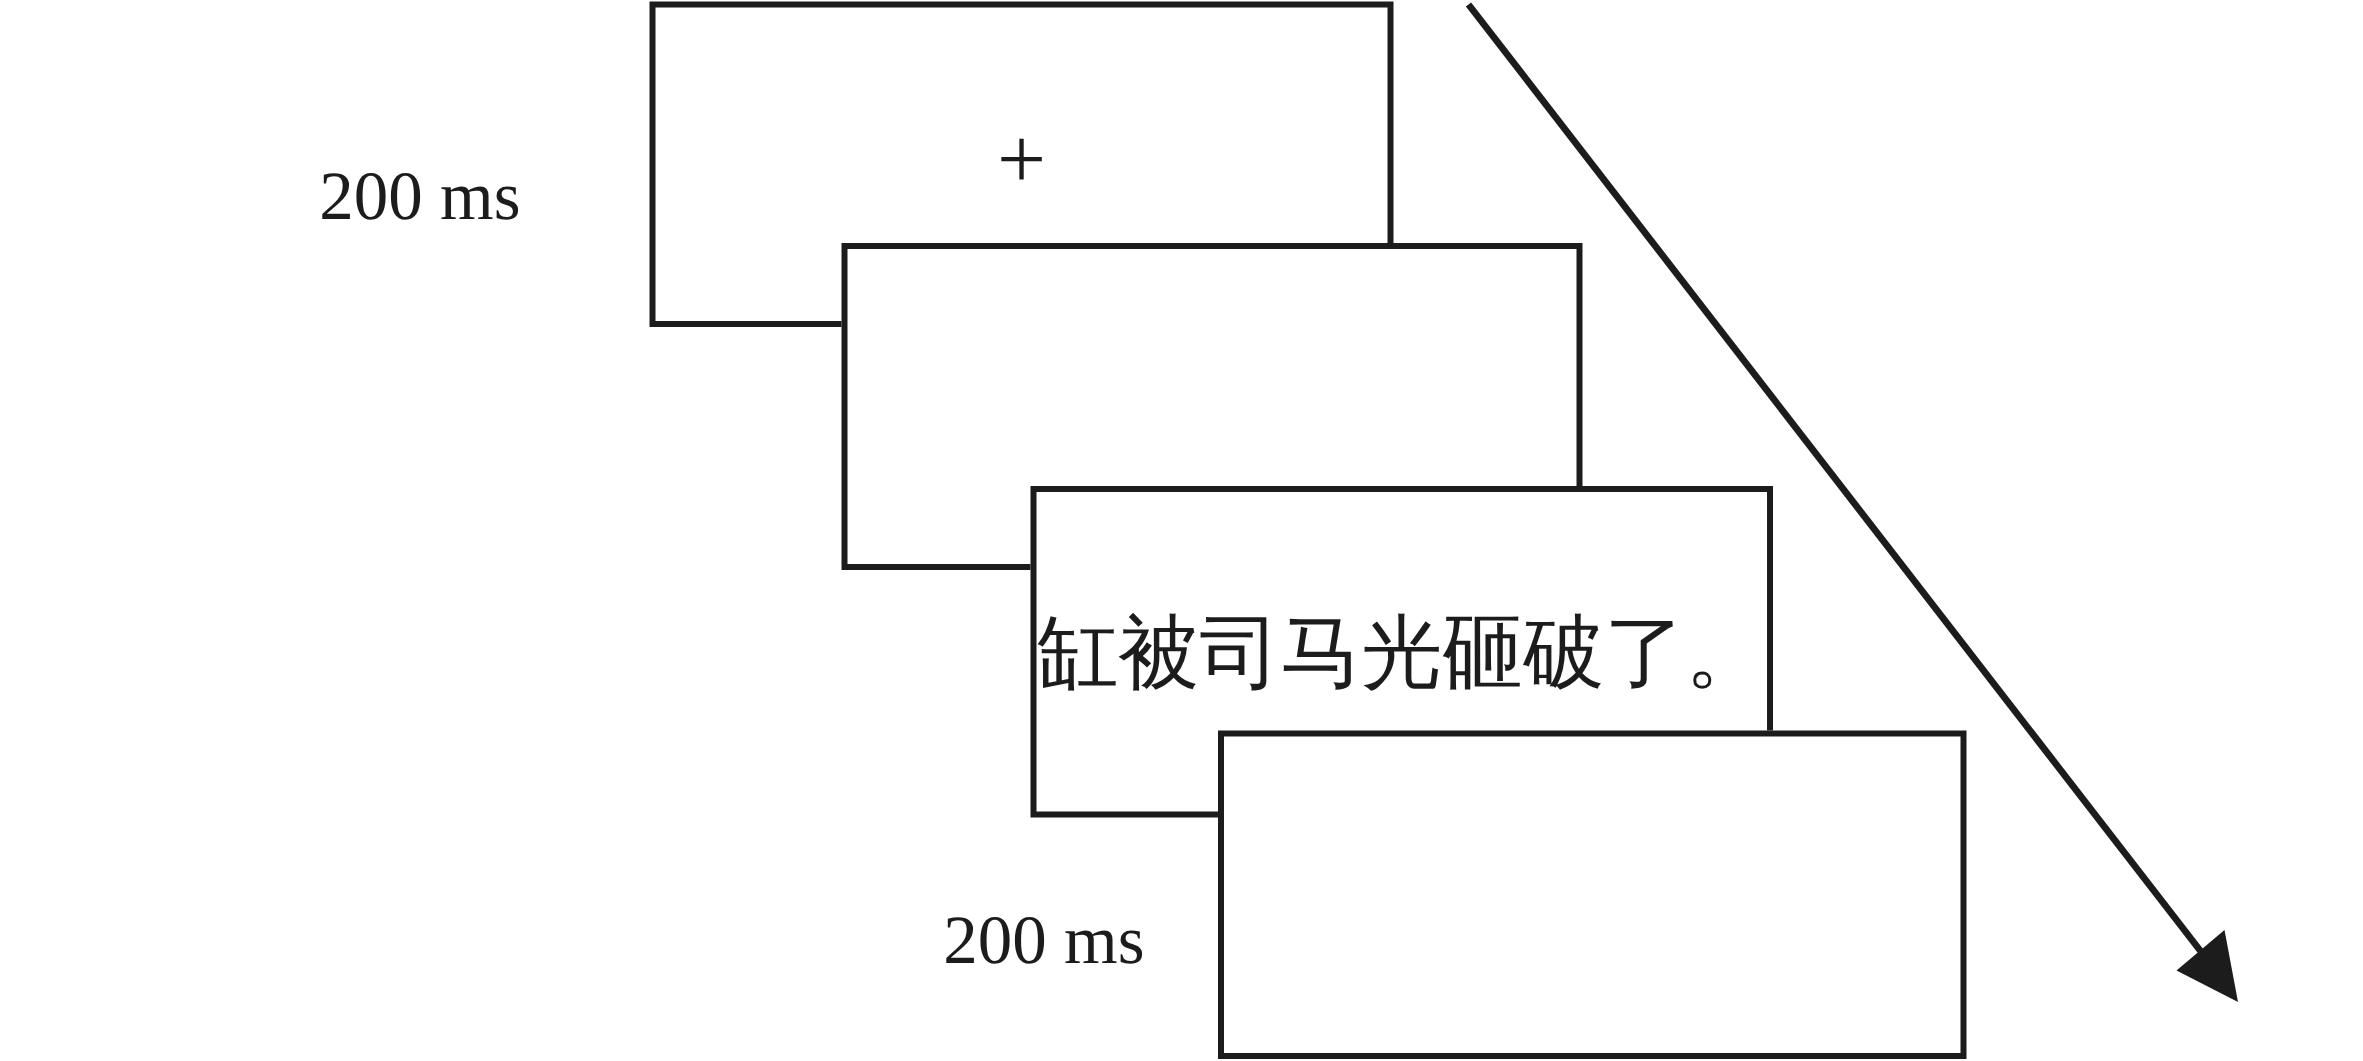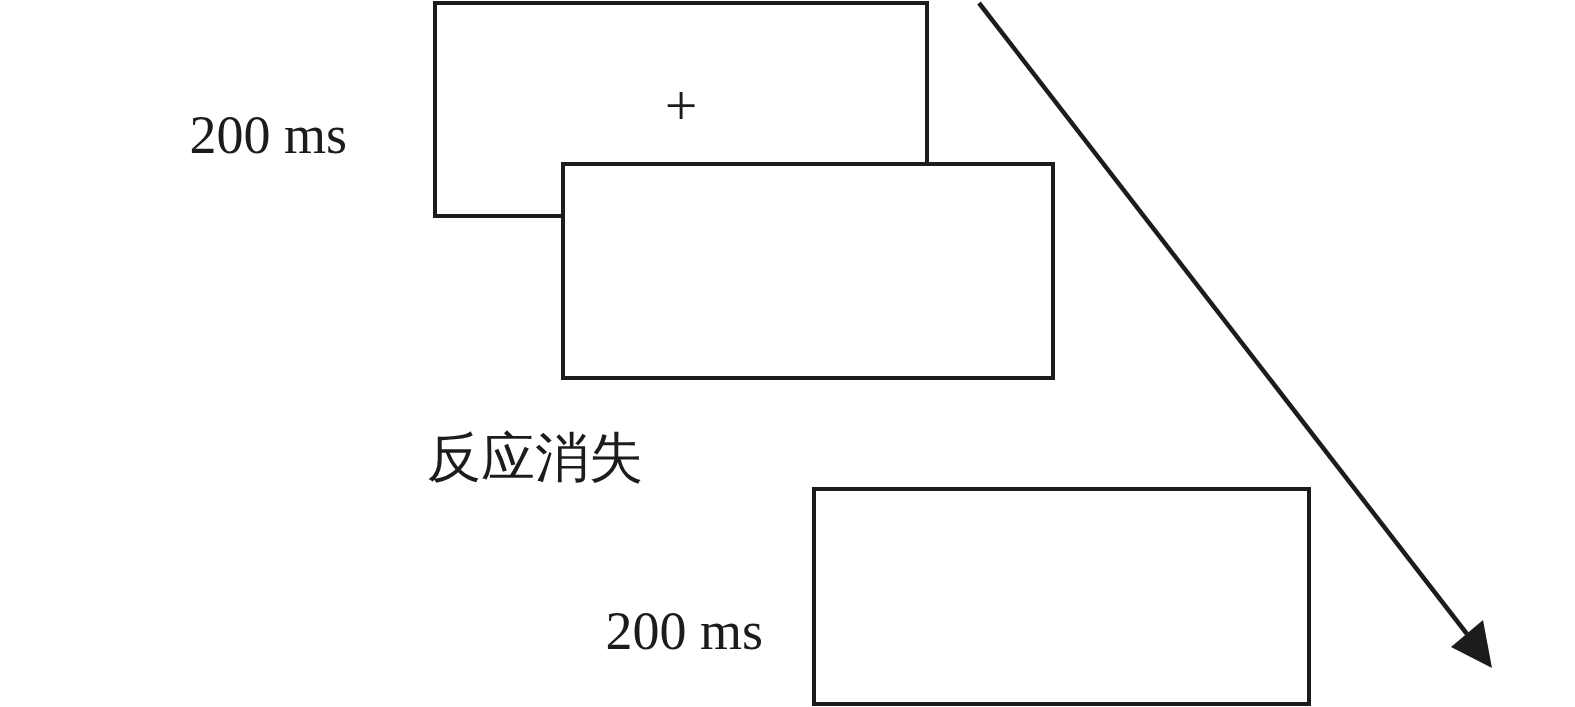--- a/index.html
+++ b/index.html
@@ -36,21 +36,21 @@
   }
 
   .sentence {
     font-size: 54px;
     line-height: 1;
     white-space: nowrap;
   }
 
   .label {
     position: absolute;
-    font-size: 54px;
+    font-size: 46px;
     line-height: 1;
     white-space: nowrap;
     z-index: 5;
   }
   .label-1 { left: 97px;  top: 108px; width: 250px; text-align: right; }
   .label-2 { left: 83px;  top: 272px; }
   .label-3 { left: 427px; top: 431px; }
   .label-4 { left: 563px; top: 604px; width: 200px; text-align: right; }
 
   .time-arrow {
@@ -68,29 +68,31 @@
 <div class="canvas">
 
   <div class="screen screen-1">
     <span class="fixation">+</span>
   </div>
 
   <div class="screen screen-2">
     <span></span>
   </div>
 
+  <div class="screen screen-3">
+    <span class="sentence">缸被司马光砸破了。</span>
+  </div>
 
   <div class="screen screen-4">
     <span></span>
   </div>
 
   <div class="label label-1">200 ms</div>
 
 
-  <div class="label label-3">反应消失</div>
 
   <div class="label label-4">200 ms</div>
 
   <svg class="time-arrow" viewBox="0 0 1575 707" xmlns="http://www.w3.org/2000/svg">
     <line x1="979" y1="3" x2="1467" y2="634" stroke="#1c1c1c" stroke-width="4.5"></line>
     <polygon points="1483,620 1492,668 1451,647" fill="#1c1c1c"></polygon>
   </svg>
 
 </div>
 

